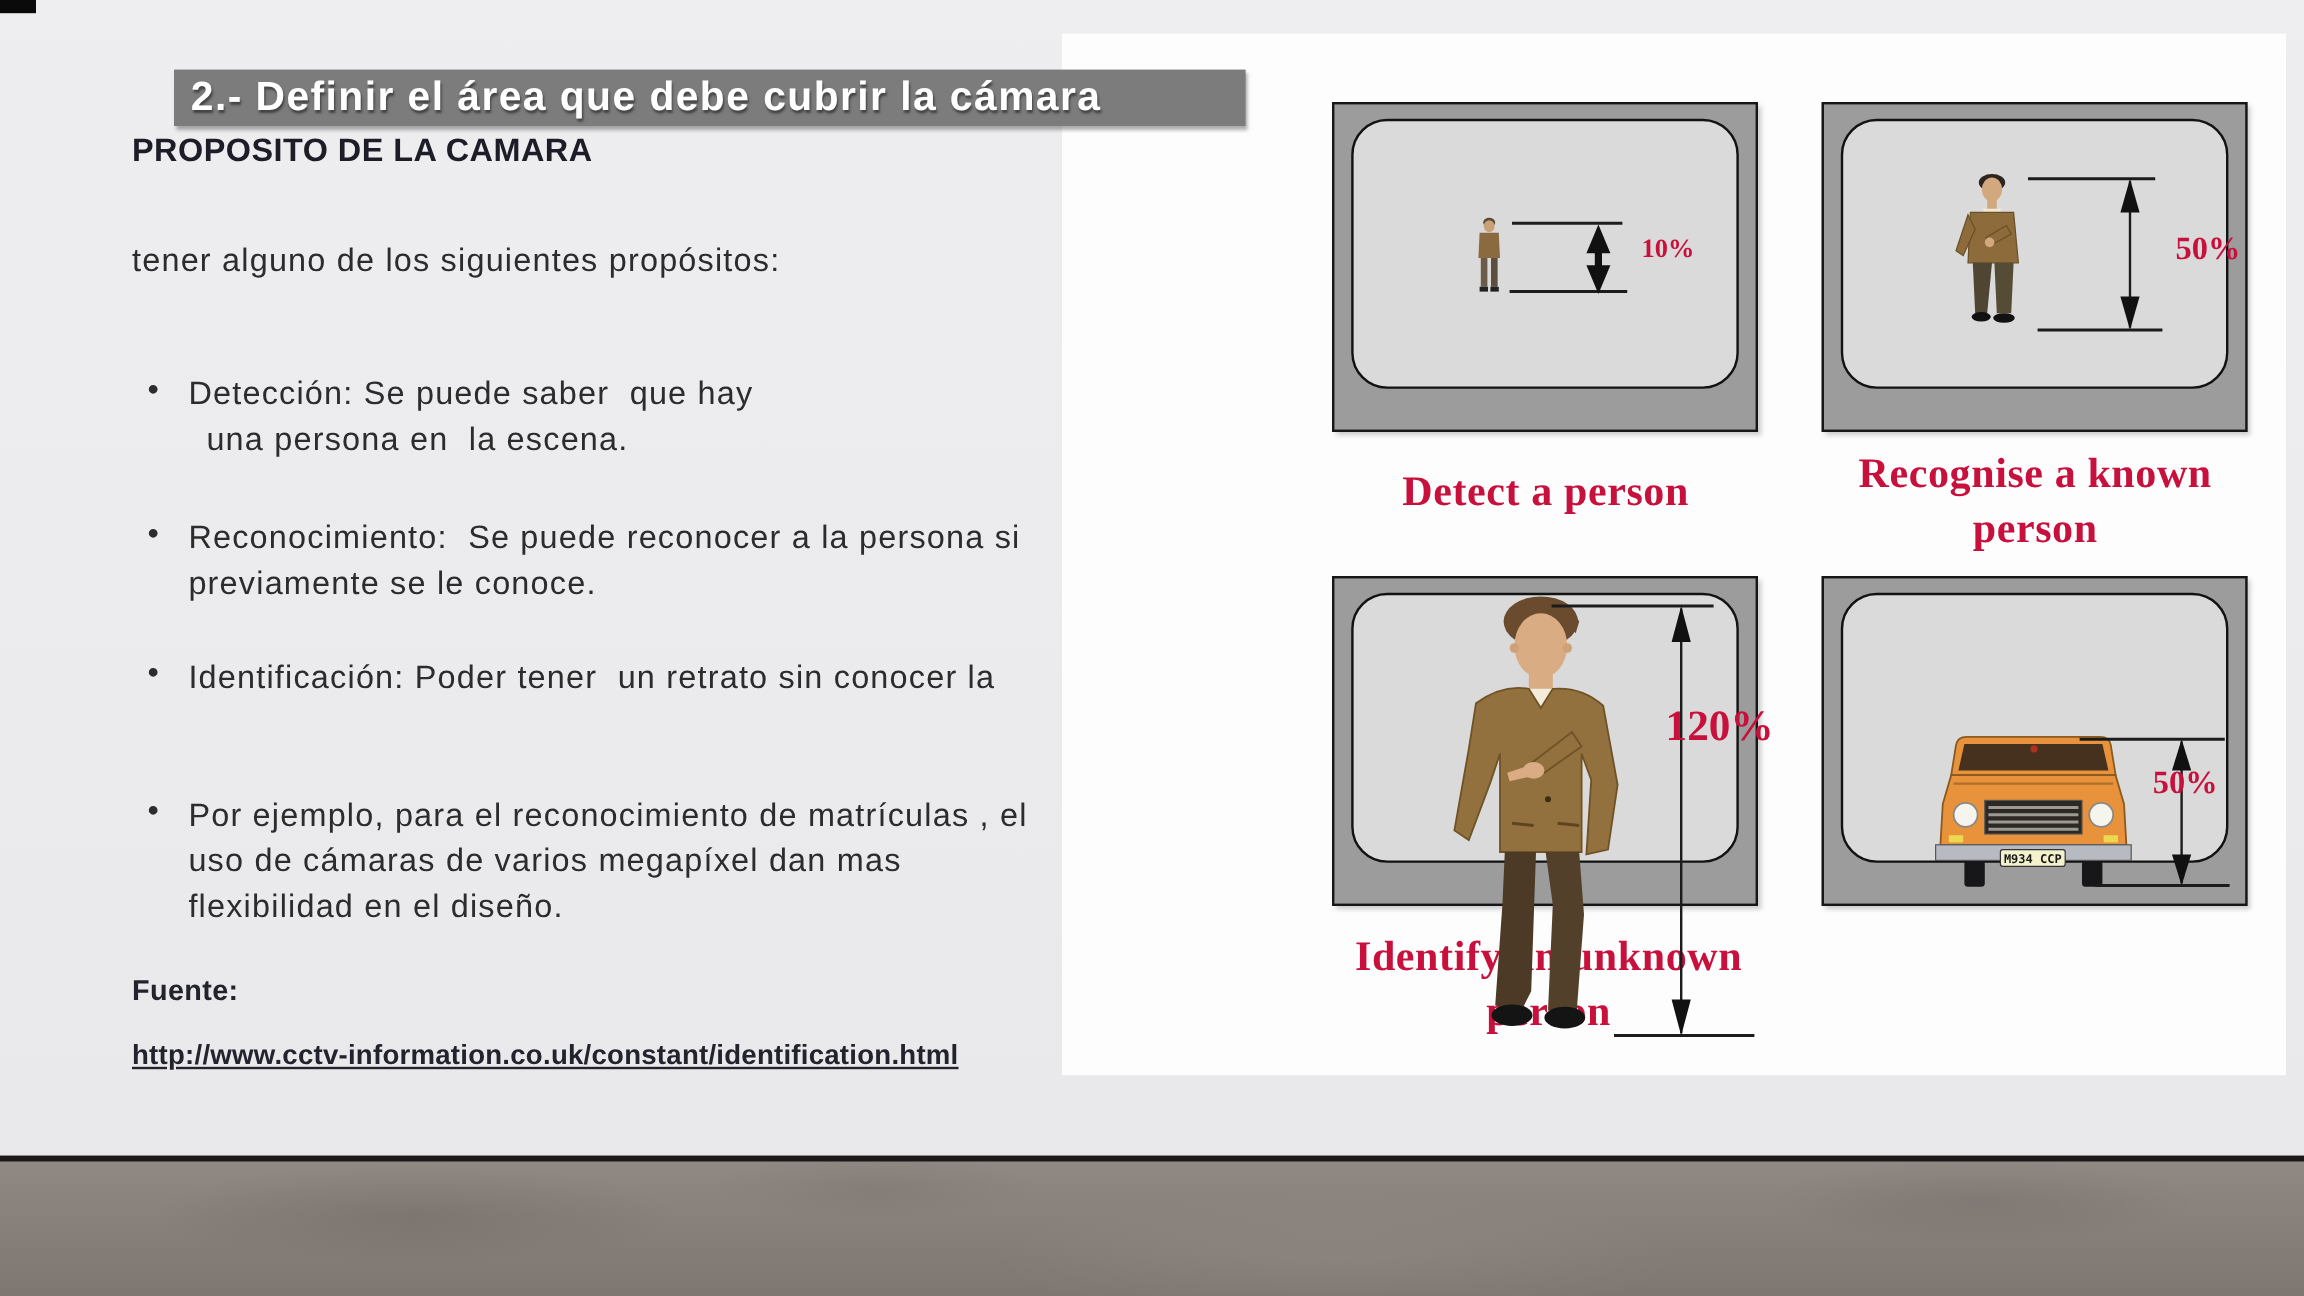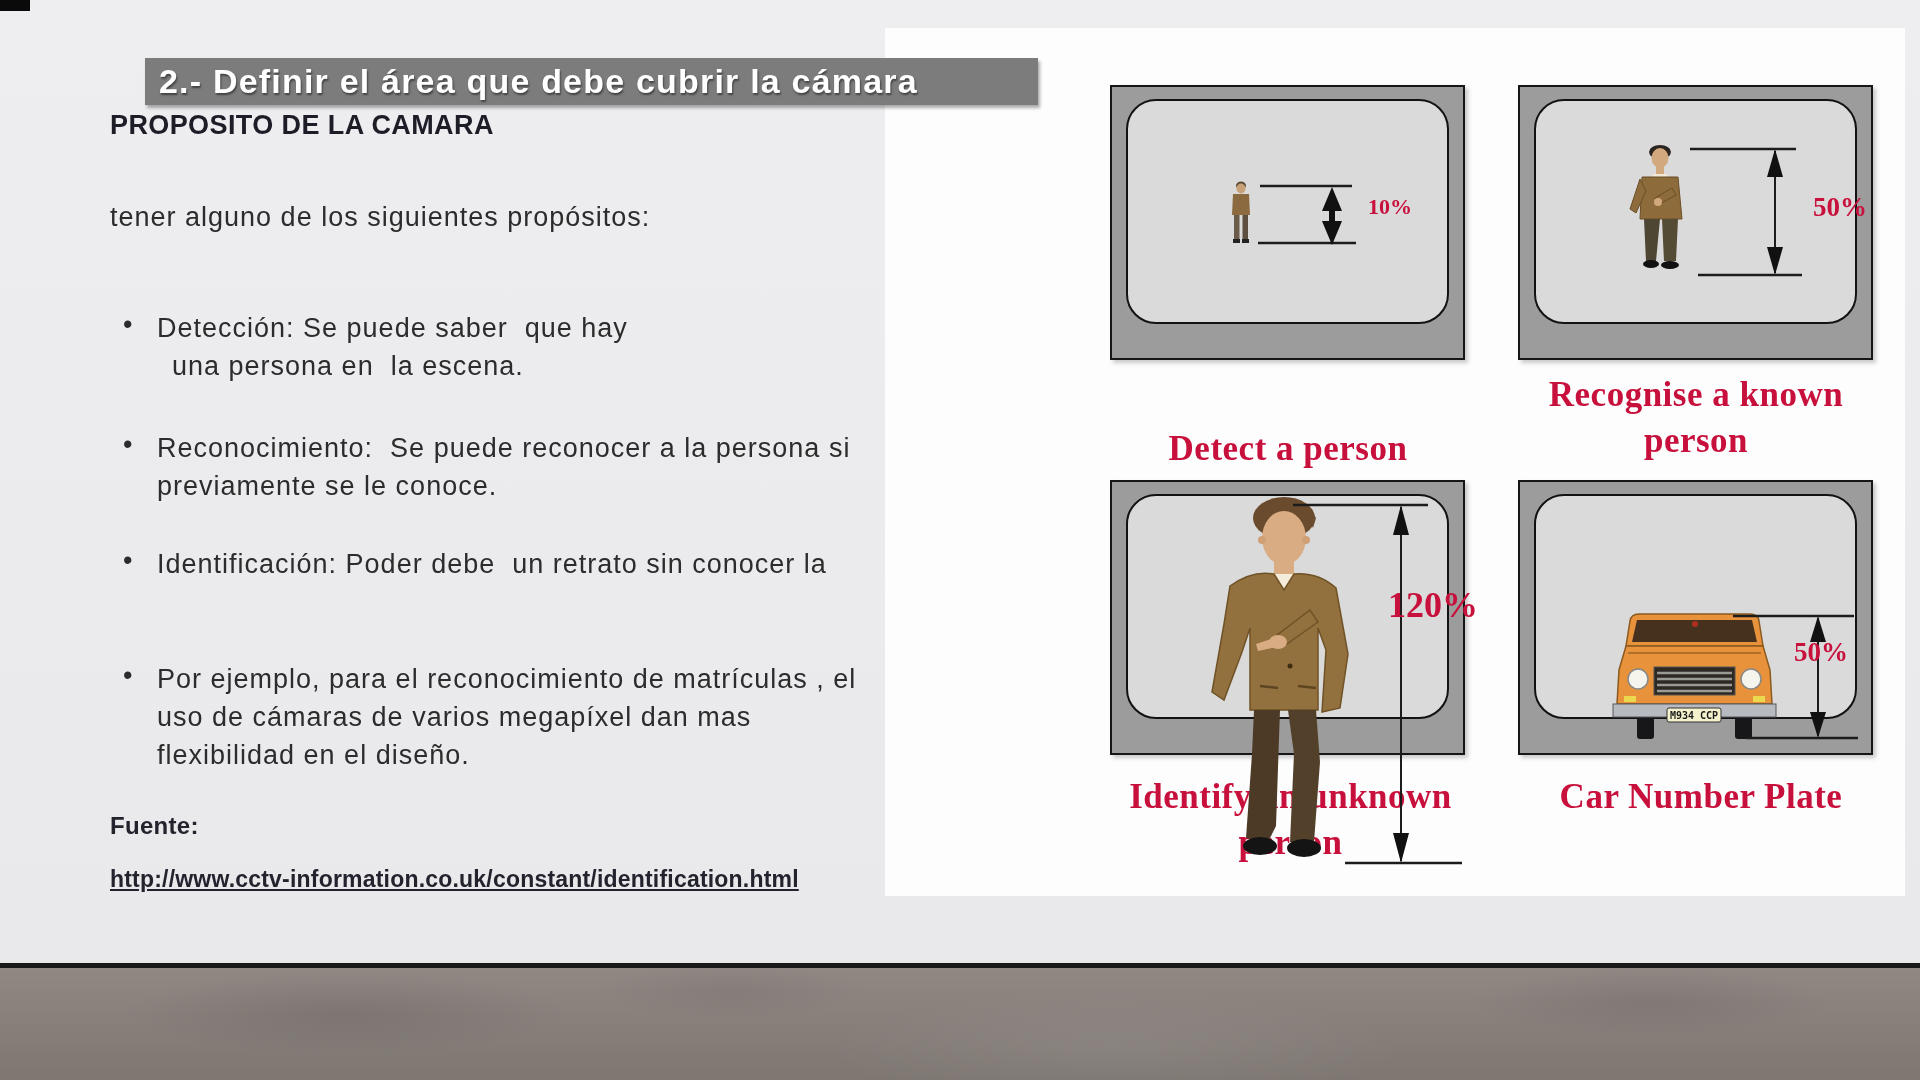--- a/index.html
+++ b/index.html
@@ -91,21 +91,21 @@
     <div class="bullet-marker">•</div>
     <div class="bullet-content">
       <div class="line">Reconocimiento:  Se puede reconocer a la persona si</div>
       <div class="line">previamente se le conoce.</div>
     </div>
   </div>
 
   <div class="bullet-row" style="top:545px;">
     <div class="bullet-marker">•</div>
     <div class="bullet-content">
-      <div class="line">Identificación: Poder debe  un retrato sin conocer la</div>
+      <div class="line">Identificación: Poder tener  un retrato sin conocer la</div>
     </div>
   </div>
 
   <div class="bullet-row" style="top:660px;">
     <div class="bullet-marker">•</div>
     <div class="bullet-content">
       <div class="line">Por ejemplo, para el reconocimiento de matrículas , el</div>
       <div class="line">uso de cámaras de varios megapíxel dan mas</div>
       <div class="line">flexibilidad en el diseño.</div>
     </div>
@@ -120,30 +120,29 @@
   <div class="monitor" style="left:1518px;top:85px;">
     <div class="screen"></div>
   </div>
   <div class="monitor" style="left:1110px;top:480px;">
     <div class="screen"></div>
   </div>
   <div class="monitor" style="left:1518px;top:480px;">
     <div class="screen"></div>
   </div>
 
-  <div class="caption" style="left:1108px;top:387px;width:360px;margin-top:39px;">Detect a person</div>
+  <div class="caption" style="left:1108px;top:387px;width:360px;">Detect a person</div>
   <div class="caption" style="left:1516px;top:372px;width:360px;">
     <div>Recognise a known</div>
     <div>person</div>
   </div>
   <div class="caption" style="left:1098px;top:774px;width:385px;">
     <div>Identify an unknown</div>
     <div>person</div>
   </div>
-  <div class="caption" style="left:1516px;top:774px;width:370px;">Car Number Plate</div>
 
   <svg class="overlay" style="left:1110px;top:85px;" width="355" height="275">
     <g transform="translate(118,96)">
       <ellipse cx="13" cy="4.5" rx="5" ry="4" fill="#5d4a33"></ellipse>
       <ellipse cx="13" cy="7.5" rx="4.5" ry="5" fill="#c9a179"></ellipse>
       <path d="M5,13 L21,13 L22,34 L4,34 Z" fill="#8a6a3e"></path>
       <rect x="6" y="34" width="5.5" height="24" fill="#6b5c49"></rect>
       <rect x="14.5" y="34" width="5.5" height="24" fill="#5c4f3f"></rect>
       <rect x="5" y="58" width="7" height="4" fill="#222222"></rect>
       <rect x="14" y="58" width="7" height="4" fill="#222222"></rect>

